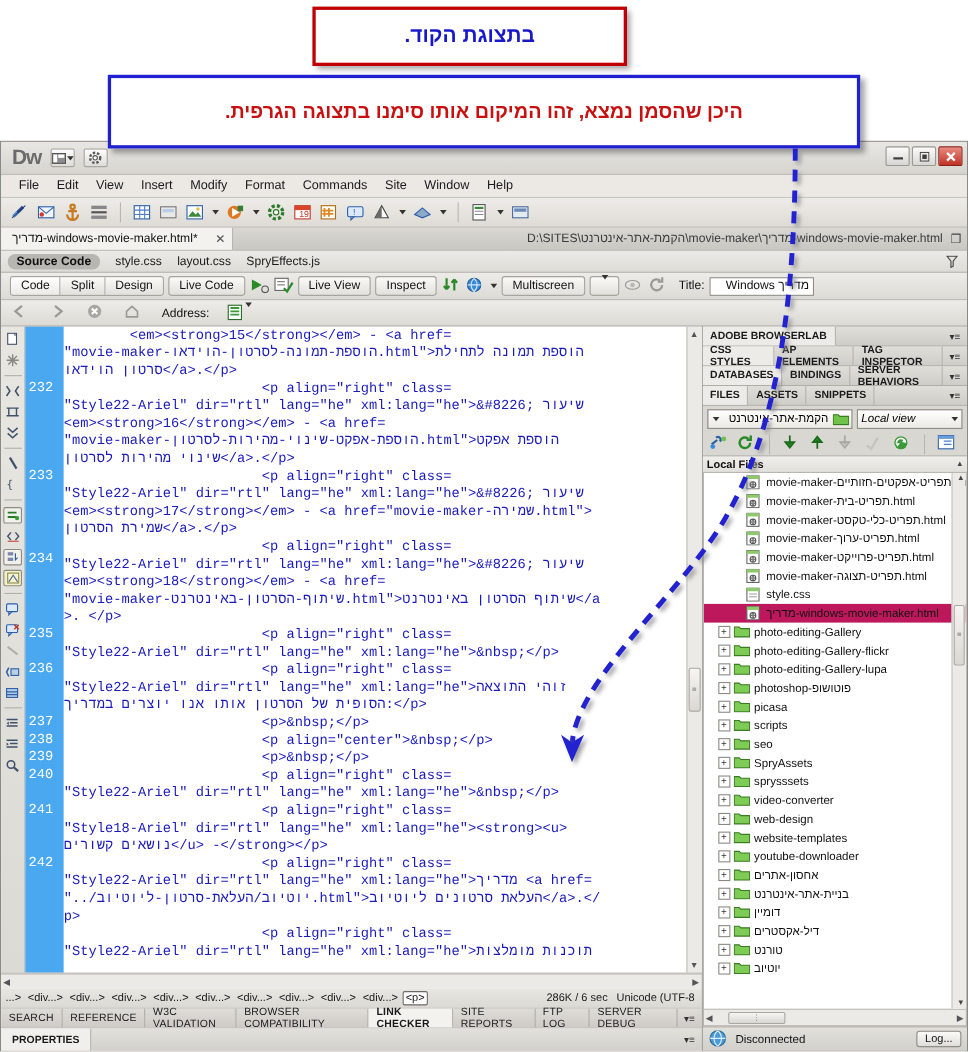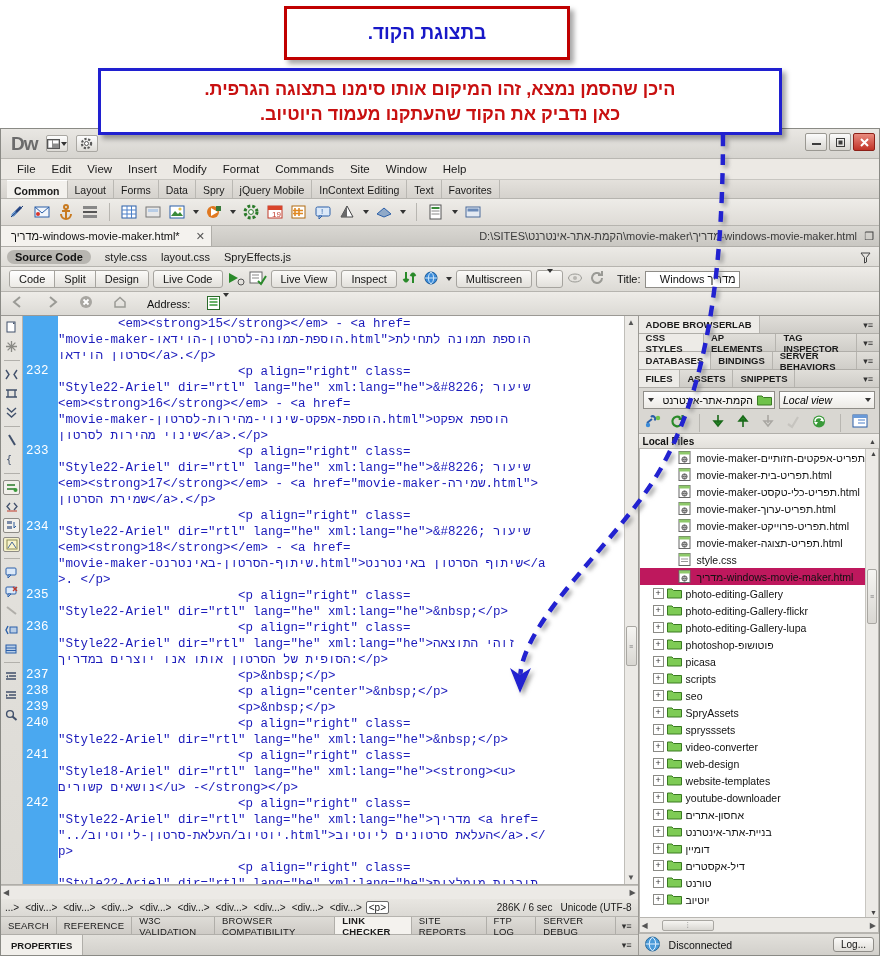--- a/index.html
+++ b/index.html
@@ -263,31 +263,20 @@
       <span>View</span>
       <span>Insert</span>
       <span>Modify</span>
       <span>Format</span>
       <span>Commands</span>
       <span>Site</span>
       <span>Window</span>
       <span>Help</span>
     </div>
 
-    <div class="insertbar">
-      <div class="ibtab active">Common</div>
-      <div class="ibtab">Layout</div>
-      <div class="ibtab">Forms</div>
-      <div class="ibtab">Data</div>
-      <div class="ibtab">Spry</div>
-      <div class="ibtab">jQuery Mobile</div>
-      <div class="ibtab">InContext Editing</div>
-      <div class="ibtab">Text</div>
-      <div class="ibtab">Favorites</div>
-    </div>
 
     <div class="iconstrip">
       <span class="ic"><svg width="18" height="18">
             <path d="M4 12 L12 4" stroke="#2b4a8a" stroke-width="3"></path>
             <path d="M3 13 L7 9" stroke="#6f9fd8" stroke-width="3"></path>
             <path d="M2 14 L14 3" stroke="#1a3a72" stroke-width="1"></path>
           </svg></span>
       <span class="ic"><svg width="18" height="18">
             <rect x="2" y="4" width="14" height="10" fill="#f2f6fb" stroke="#2b5fa8"></rect>
             <path d="M2 4 L9 10 L16 4" fill="none" stroke="#2b5fa8"></path>
@@ -993,21 +982,20 @@
       </div>
     </div>
   </div>
 
   <div class="callout" id="callout-title">
     <span>בתצוגת הקוד.</span>
   </div>
 
   <div class="callout" id="callout-note">
     <span>היכן שהסמן נמצא, זהו המיקום אותו סימנו בתצוגה הגרפית.</span>
-    <span>כאן נדביק את הקוד שהעתקנו מעמוד היוטיוב.</span>
   </div>
 
   <svg id="arrow-layer">
     <defs>
       <filter id="shd" x="-30%" y="-30%" width="180%" height="180%">
         <feDropShadow dx="3" dy="3" stdDeviation="2" flood-color="#888" flood-opacity="0.75"></feDropShadow>
       </filter>
     </defs>
     <path d="M723 135 C 723 300, 700 400, 660 470 C 620 540, 520 620, 520 680" stroke="#2020d0" stroke-width="4.5" fill="none" stroke-dasharray="11 8" filter="url(#shd)"></path>
     <path d="M520 693 L510 668 L520 675 L531 668 Z" fill="#2020d0" filter="url(#shd)"></path>

